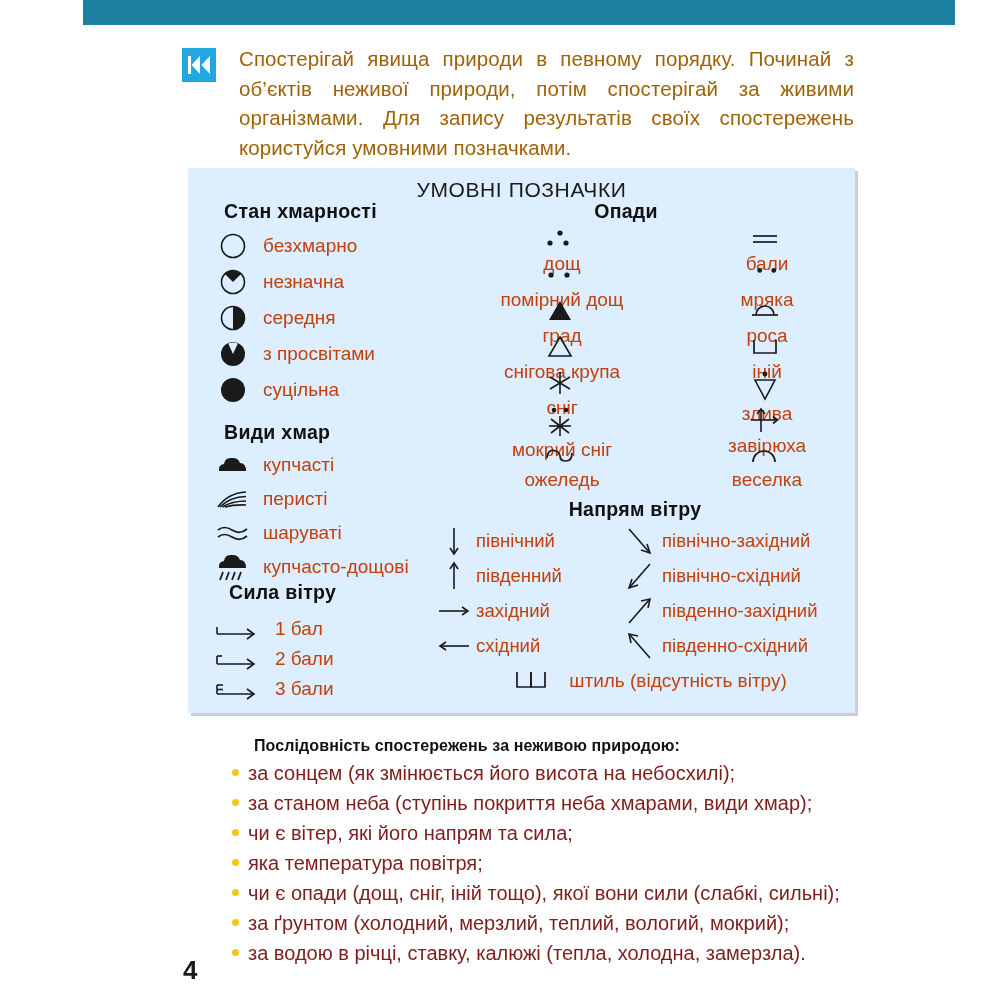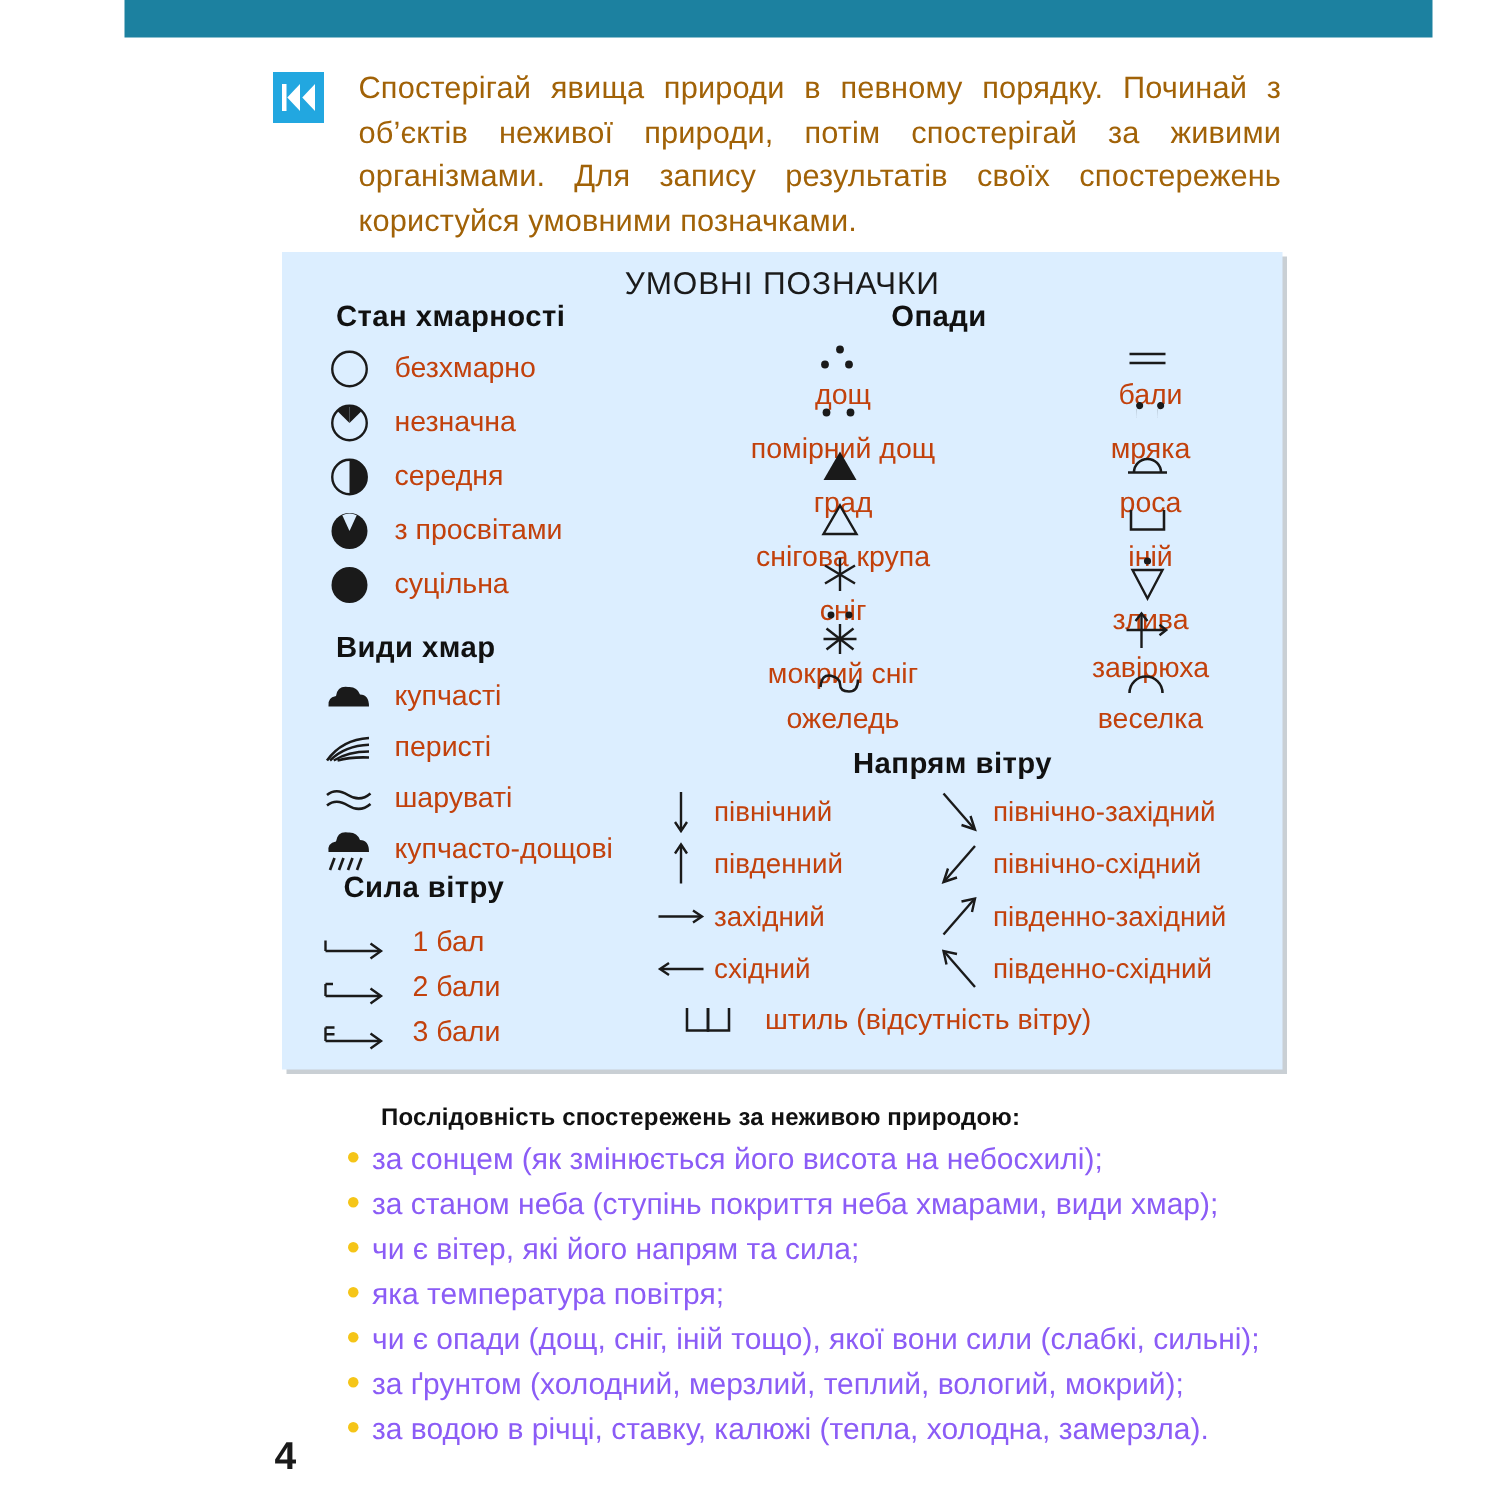--- a/index.html
+++ b/index.html
@@ -98,33 +98,33 @@
   .precip-sub .lbl{margin-left:4px;}
 
   
   #winddir-head{text-align:center;margin-bottom:2px;margin-left:-12px;}
   .wd-cols{display:flex;}
   #wd-left{width:186px;}
   #wd-right{width:224px;}
   .wd-cols .row{height:35px;}
   .wd-cols .sym{width:36px;}
   .wd-cols .lbl{margin-left:4px;font-size:18.5px;}
-  #calm-row{display:flex;align-items:center;justify-content:flex-start;margin-top:6px;margin-left:10px;}
+  #calm-row{display:flex;align-items:center;justify-content:center;margin-top:6px;margin-left:10px;}
   #calm-row .sym{width:54px;}
   #calm-row .lbl{margin-left:10px;font-size:19px;}
 
   
   #list-block{position:absolute;left:232px;top:737px;width:660px;}
   #list-title{
     font-weight:bold;font-size:16px;color:#111;
     margin-left:22px;margin-bottom:5px;letter-spacing:.1px;
   }
   .li{
     display:flex;align-items:baseline;
-    font-size:20px;line-height:26.5px;color:#8b5cf6;
+    font-size:20px;line-height:26.5px;color:#7f1d1d;
     margin-bottom:3.5px;
   }
   .bullet{
     flex:0 0 auto;width:7px;height:7px;border-radius:50%;
     background:#f5c518;margin-right:9px;position:relative;top:-4px;
   }
   .li-text{white-space:nowrap;}
   
   #page-number{
     position:absolute;left:183px;top:955px;

